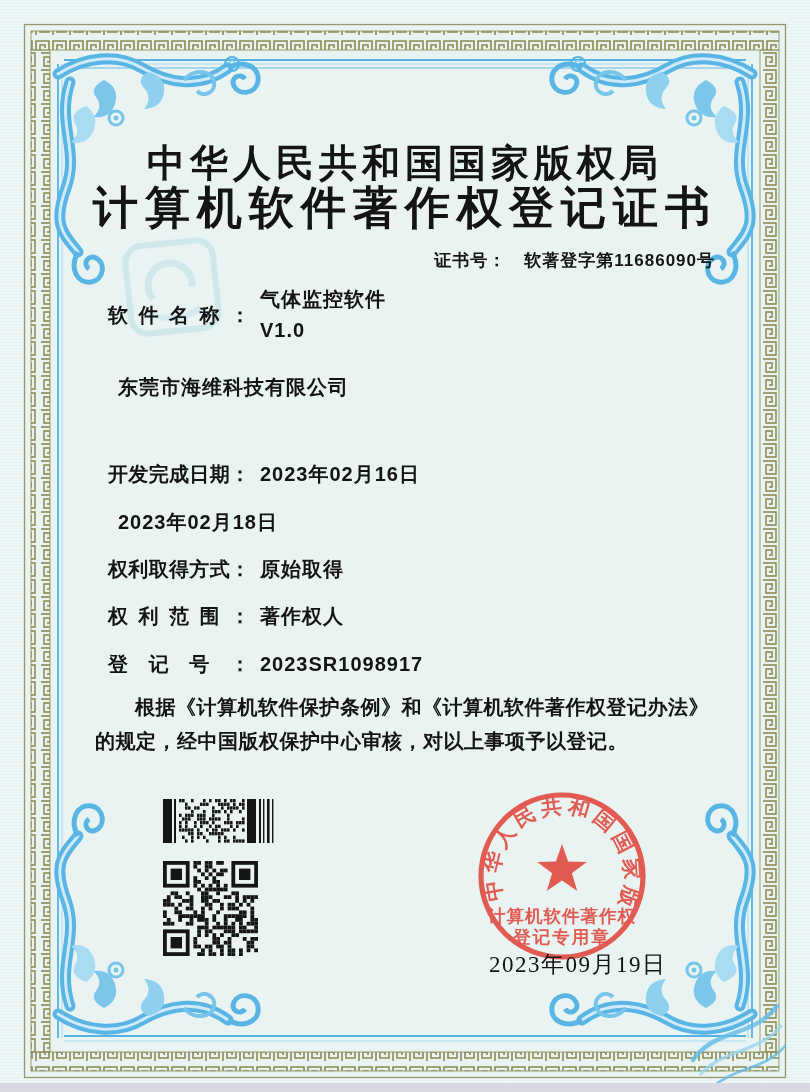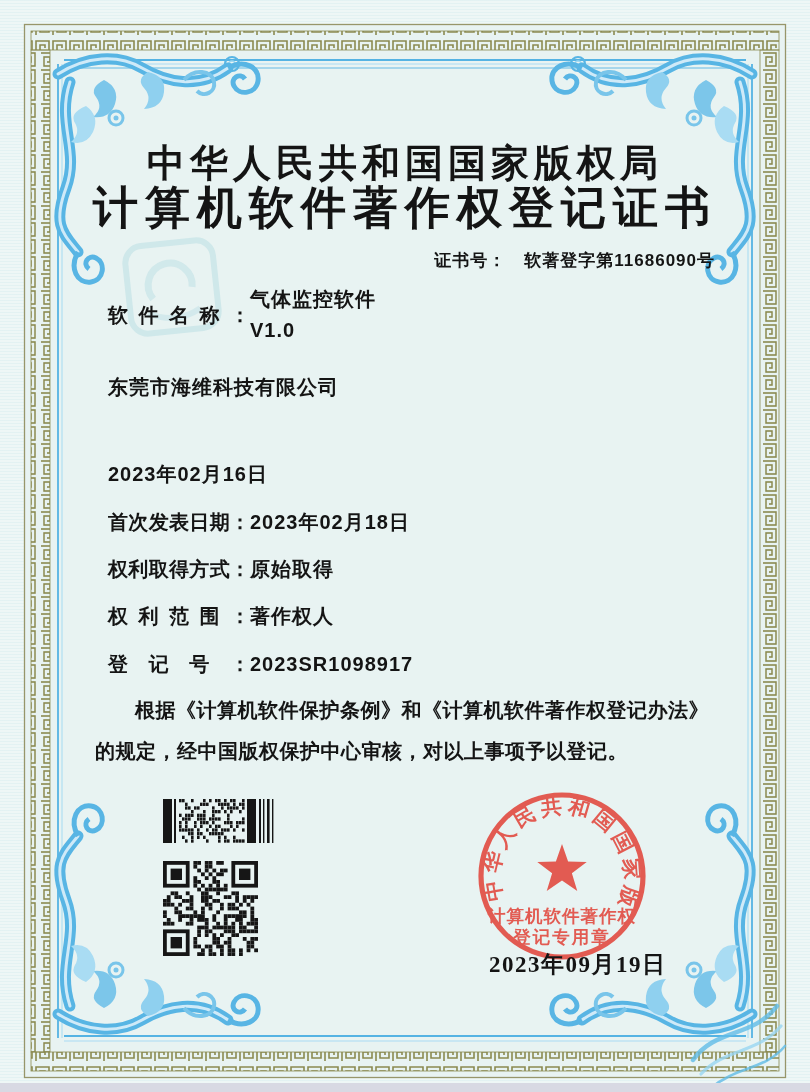--- a/index.html
+++ b/index.html
@@ -13,24 +13,24 @@
   .txt{position:absolute;white-space:nowrap;}
   .authority{left:0;top:138px;width:810px;text-align:center;
         font-family:"Liberation Serif",serif;font-size:38px;font-weight:600;letter-spacing:5px;}
   .cert-title{left:0;top:178px;width:810px;text-align:center;
         font-family:Liberation Mono, monospace;font-size:45px;font-weight:700;letter-spacing:7px;}
   .certno{top:249px;right:95px;font-size:17px;font-weight:700;letter-spacing:1px;}
   .certno .gap{display:inline-block;width:18px;}
   .frow{position:absolute;left:108px;display:flex;align-items:center;
         font-size:20px;font-weight:700;}
   .flabel{width:142px;text-align:justify;text-align-last:justify;flex:0 0 auto;}
-  .fval{font-weight:600;letter-spacing:1px;line-height:31px;}
+  .fval{margin-left:10px;font-weight:600;letter-spacing:1px;line-height:31px;}
   .para{position:absolute;left:95px;top:690px;width:628px;font-size:20px;font-weight:600;
-        line-height:41px;text-indent:2em;letter-spacing:0.5px;white-space:normal;}
-  .issue-date{left:489px;top:949px;font-size:23px;font-weight:700;letter-spacing:1.5px;
+        line-height:34px;text-indent:2em;letter-spacing:0.5px;white-space:normal;}
+  .issue-date{left:489px;top:949px;font-size:23px;font-weight:400;letter-spacing:1.5px;
         font-family:"Liberation Serif",serif;}
 </style>
 </head>
 <body>
 
 <div class="page">
 
   <svg class="deco" width="810" height="1092" viewBox="0 0 810 1092">
     <defs>
       <pattern id="meanderH" width="17" height="19" patternUnits="userSpaceOnUse">
@@ -488,25 +488,25 @@
       <span style="display:block">气体监控软件</span>
       <span style="display:block">V1.0</span>
     </span>
   </div>
 
   <div class="frow" style="top:372px">
     <span class="fval">东莞市海维科技有限公司</span>
   </div>
 
   <div class="frow" style="top:459px">
+    <span class="flabel">开发完成日期：</span>
     <span class="fval">2023年02月16日</span>
   </div>
 
   <div class="frow" style="top:507px">
-    <span class="flabel">首次发表日期：</span>
     <span class="fval">2023年02月18日</span>
   </div>
 
   <div class="frow" style="top:554px">
     <span class="flabel">权利取得方式：</span>
     <span class="fval">原始取得</span>
   </div>
 
   <div class="frow" style="top:601px">
     <span class="flabel">权利范围：</span>

